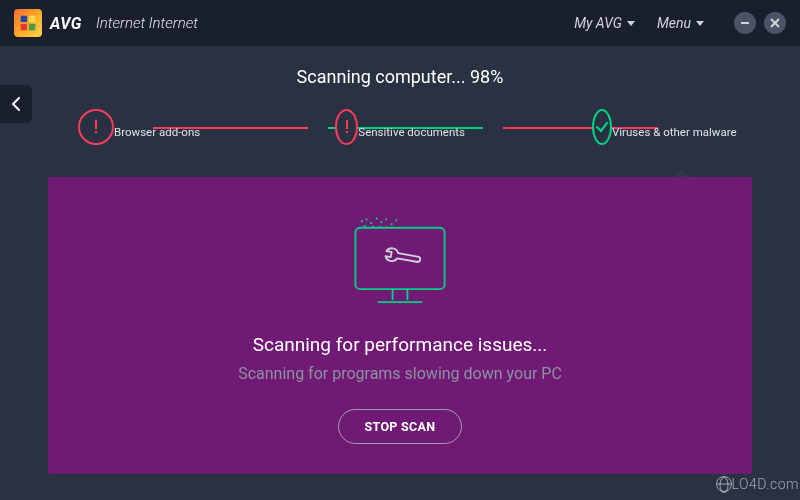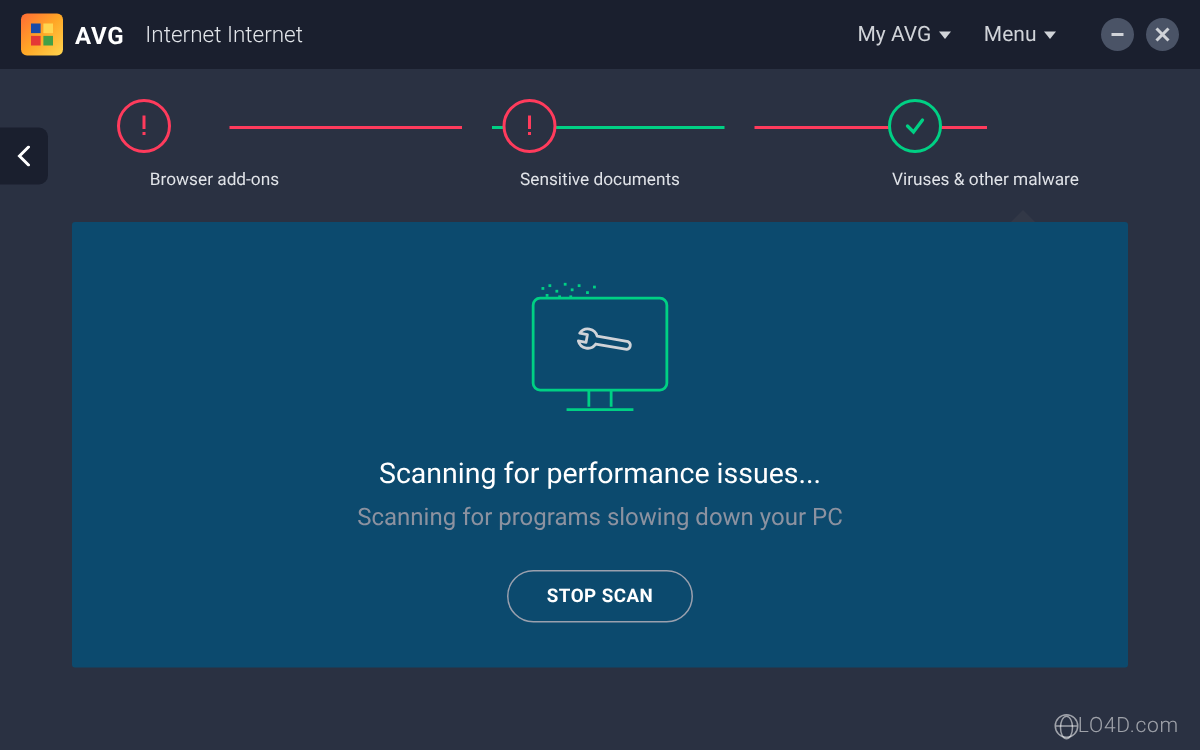--- a/index.html
+++ b/index.html
@@ -1,50 +1,50 @@
 <!DOCTYPE html>
 <html><head>
 <meta charset="utf-8">
 <style>
 *{margin:0;padding:0;box-sizing:border-box;font-family:-apple-system,BlinkMacSystemFont,"Segoe UI",Roboto,Arial,sans-serif;}
 body{width:800px;height:500px;background:#2a3142;overflow:hidden;color:#fff;position:relative;}
-.header{height:46px;background:#1a1f2e;display:flex;align-items:center;padding:0 14px;}
+.header{height:46px;background:#1a1f2e;display:flex;align-items:center;padding:0 14px;font-style:italic;}
 .logo-block{display:flex;align-items:center;gap:8px;}
 .logo-badge{width:28px;height:28px;background:linear-gradient(135deg,#ff6b35 0%,#ffa726 50%,#ffd54f 100%);border-radius:4px;display:flex;align-items:center;justify-content:center;position:relative;}
 .logo-badge svg{width:22px;height:22px;}
 .logo-text{font-weight:700;font-size:16px;letter-spacing:0.5px;color:#fff;}
 .product-name{font-size:15px;font-weight:300;margin-left:6px;color:#e0e3e8;}
 .header-spacer{flex:1;}
 .header-link{font-size:14px;color:#d0d3d8;display:flex;align-items:center;gap:5px;margin-right:22px;cursor:pointer;}
 .chev-down{width:0;height:0;border-left:4px solid transparent;border-right:4px solid transparent;border-top:5px solid #d0d3d8;}
 .win-btn{width:22px;height:22px;border-radius:50%;background:#4a5366;display:flex;align-items:center;justify-content:center;margin-left:8px;cursor:pointer;}
 .win-btn svg{width:10px;height:10px;}
 .main{padding:20px 48px 0;}
 .back-tab{position:absolute;left:0;top:85px;width:32px;height:38px;background:#1a1f2e;border-radius:0 6px 6px 0;display:flex;align-items:center;justify-content:center;cursor:pointer;}
 .scan-title{text-align:center;font-size:18px;font-weight:400;color:#fff;margin-bottom:22px;}
 .stages{display:flex;align-items:flex-start;justify-content:space-between;position:relative;padding:0 30px;}
-.stage{display:flex;flex-direction:column;width:130px;position:relative;z-index:2;}
+.stage{display:flex;flex-direction:row;align-items:center;width:130px;position:relative;z-index:2;}
 .stage-icon{width:36px;height:36px;border-radius:50%;background:#2a3142;display:flex;align-items:center;justify-content:center;margin-bottom:10px;}
 .stage-icon.alert{border:2px solid #ff3b5c;}
 .stage-icon.ok{border:2px solid #00d084;}
 .stage-icon.spin{border:2px solid #3a4256;border-top-color:#00d084;border-right-color:#00d084;transform:rotate(45deg);}
 .stage-label{font-size:11.5px;color:#e0e3e8;text-align:center;white-space:nowrap;}
 .conn{position:absolute;top:18px;height:2px;z-index:1;}
 .conn.red{background:#ff3b5c;}
 .conn.green{background:#00d084;}
 .c1{left:105px;width:155px;}
 .c2{left:280px;width:155px;}
 .c3{left:455px;width:155px;}
-.card{margin-top:22px;background:#0c4a6e;border-radius:2px;padding:32px 20px 30px;display:flex;flex-direction:column;align-items:center;position:relative;}
+.card{margin-top:22px;background:#701a75;border-radius:2px;padding:32px 20px 30px;display:flex;flex-direction:column;align-items:center;position:relative;}
 .card::before{content:"";position:absolute;top:-8px;right:62px;width:0;height:0;border-left:8px solid transparent;border-right:8px solid transparent;border-bottom:8px solid #323847;}
 .monitor-svg{width:130px;height:110px;margin-bottom:14px;}
 .card-heading{font-size:19px;font-weight:400;color:#fff;margin-bottom:8px;}
 .card-sub{font-size:16px;color:#8c92a0;margin-bottom:26px;}
 .stop-btn{padding:9px 26px;border:1.5px solid #9aa0ae;border-radius:20px;background:transparent;color:#fff;font-size:12.5px;font-weight:700;letter-spacing:0.3px;cursor:pointer;}
-.watermark{position:absolute;right:14px;bottom:8px;font-size:14px;color:rgba(255,255,255,0.55);font-weight:300;letter-spacing:0.5px;display:flex;align-items:center;gap:0;}
+.watermark{position:absolute;right:1px;bottom:8px;font-size:14px;color:rgba(255,255,255,0.55);font-weight:300;letter-spacing:0.5px;display:flex;align-items:center;gap:0;}
 .watermark .globe{width:16px;height:16px;border:1.5px solid rgba(255,255,255,0.55);border-radius:50%;position:relative;}
 .watermark .globe::before{content:"";position:absolute;top:0;left:50%;width:7px;height:14px;border:1.5px solid rgba(255,255,255,0.55);border-radius:50%;transform:translateX(-50%);}
 .watermark .globe::after{content:"";position:absolute;top:50%;left:0;width:14px;height:0;border-top:1.5px solid rgba(255,255,255,0.55);transform:translateY(-50%);}
 </style>
 </head>
 <body>
 
 <div class="header">
   <div class="logo-block">
     <div class="logo-badge">
@@ -80,20 +80,23 @@
   </div>
 </div>
 
 <div class="back-tab">
   <svg width="10" height="14" viewBox="0 0 10 14">
       <path d="M8 1 L2 7 L8 13" stroke="#fff" stroke-width="2" fill="none" stroke-linecap="round"></path>
     </svg>
 </div>
 
 <div class="main">
+  <div class="scan-title">
+    <span>Scanning computer... </span><span>98%</span>
+  </div>
 
   <div class="stages">
     <div class="conn red c1"></div>
     <div class="conn green c2"></div>
     <div class="conn red c3"></div>
 
     <div class="stage">
       <div class="stage-icon alert">
         <svg width="6" height="18" viewBox="0 0 6 18">
             <rect x="2" y="2" width="2" height="9" fill="#ff3b5c"></rect>

